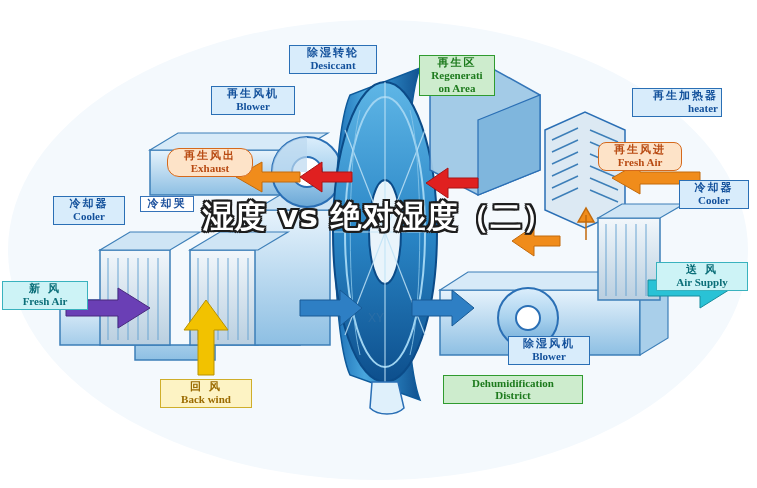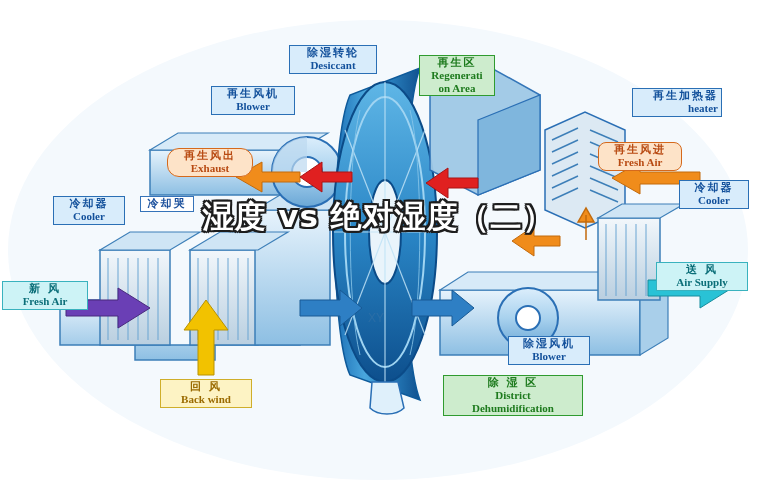--- a/index.html
+++ b/index.html
@@ -230,23 +230,22 @@
       </div>
       <div class="lbl l-blue" style="left: 508px; top: 336px; min-width: 82px;">
         <span class="cn">除湿风机</span>
         <span class="en">Blower</span>
       </div>
       <div class="lbl l-yellow" style="left: 160px; top: 379px; min-width: 92px;">
         <span class="cn">回 风</span>
         <span class="en">Back wind</span>
       </div>
       <div class="lbl l-green" style="left: 443px; top: 375px; min-width: 140px;">
-        <span class="cn">除 湿 区</span>
+        <span class="en">Dehumidification</span>
         <span class="en">District</span>
-        <span class="en">Dehumidification</span>
       </div>
     </div>
 
   <div id="title-overlay">
     <span>湿度 vs 绝对湿度（二）</span>
   </div>
 
 </div>
 
 </body></html>

